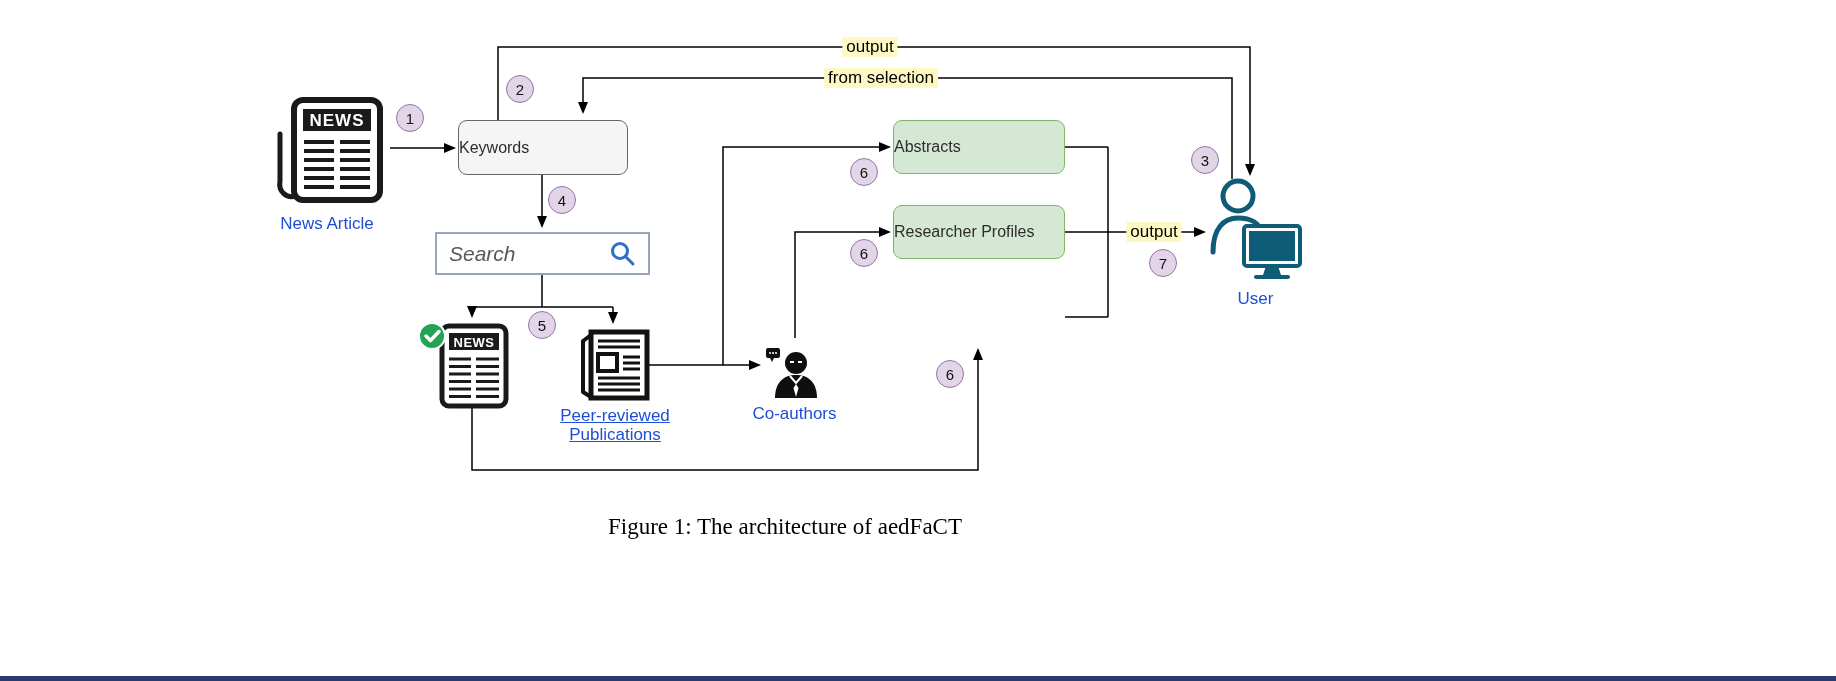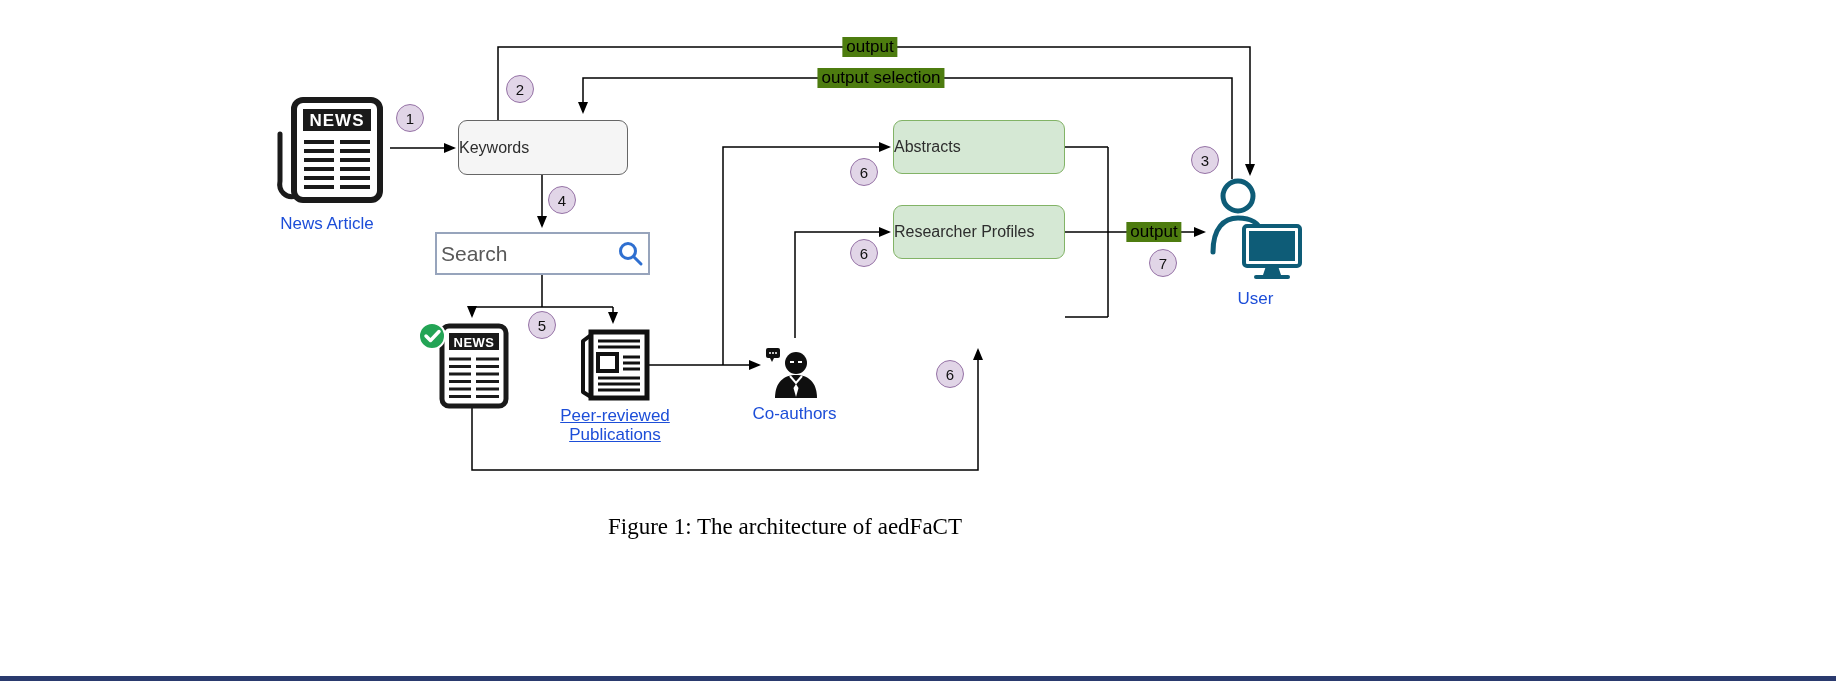--- a/index.html
+++ b/index.html
@@ -10,31 +10,31 @@
   }
   #connectors { position:absolute; left:0; top:0; width:1836px; height:681px; pointer-events:none; }
   #connectors path.edge { stroke:var(--line,#000); stroke-width:1.5; fill:none; }
 
   .box { position:absolute; display:flex; align-items:center; 
          font-size:16px; color:#2d2d2d; border-radius:9px; text-align:center; }
   .box.keywords { background:var(--keywords-fill,#f5f5f5); border:1px solid var(--keywords-border,#666666); }
   .box.green { background:var(--green-fill,#d5e8d4); border:1px solid var(--green-border,#82b366); }
 
   .searchbox { position:absolute; display:flex; align-items:center; background:#fff;
-               border:2px solid var(--search-border,#97a4bc); padding:0 4px; }
+               border:2px solid var(--search-border,#97a4bc); padding:0 12px;font-style:italic; }
   .searchbox .q { flex:1; font-size:21px; color:#595959; }
 
   .badge { position:absolute; width:28px; height:28px; border-radius:50%;
            background:var(--badge-fill,#e1d5e7); border:1px solid var(--badge-border,#9673a6);
            display:flex; align-items:center; justify-content:center; font-size:15px; color:#111; }
 
   .nodelabel { position:absolute; text-align:center; font-size:17px; color:#1d4ed8; line-height:19px; }
   .nodelabel.bg { background:#fff; }
 
-  .edgelabel { position:absolute; transform:translate(-50%,-50%); background:#4d7c0f;
+  .edgelabel { position:absolute; transform:translate(-50%,-50%); background:#fef9c3;
                padding:0 4px; font-size:17px; color:#000; white-space:nowrap; }
 
   .icon { position:absolute; }
   .icon svg { display:block; width:100%; height:100%; }
 
   .caption { position:absolute; left:190px; top:514px; width:1190px; text-align:center;
              font-family:"Liberation Serif","DejaVu Serif",serif; font-size:23px; color:#000; }
 
   .bottombar { position:absolute; left:0; bottom:0; width:100%; height:5px; background:#2a3a6e; }
 </style>
@@ -148,21 +148,21 @@
       <rect x="41" y="55" width="46" height="30" fill="var(--user-icon,#0e5c77)"></rect>
       <path d="M58,90 L55,99 L73,99 L70,90 Z" fill="var(--user-icon,#0e5c77)"></path>
       <path d="M48,101 H80" stroke="var(--user-icon,#0e5c77)" stroke-width="4" stroke-linecap="round"></path>
     </svg>
   </div>
   <div class="nodelabel" style="left:1208px; top:289px; width:95px;">
     <span>User</span>
   </div>
 
   <div class="edgelabel" style="left:870px; top:47px;">output</div>
-  <div class="edgelabel" style="left:881px; top:78px;">output selection</div>
+  <div class="edgelabel" style="left:881px; top:78px;">from selection</div>
   <div class="edgelabel" style="left:1154px; top:232px;">output</div>
 
   <div class="badge" style="left:396px; top:104px;">1</div>
   <div class="badge" style="left:506px; top:75px;">2</div>
   <div class="badge" style="left:1191px; top:146px;">3</div>
   <div class="badge" style="left:548px; top:186px;">4</div>
   <div class="badge" style="left:528px; top:311px;">5</div>
   <div class="badge" style="left:850px; top:158px;">6</div>
   <div class="badge" style="left:850px; top:239px;">6</div>
   <div class="badge" style="left:936px; top:360px;">6</div>

